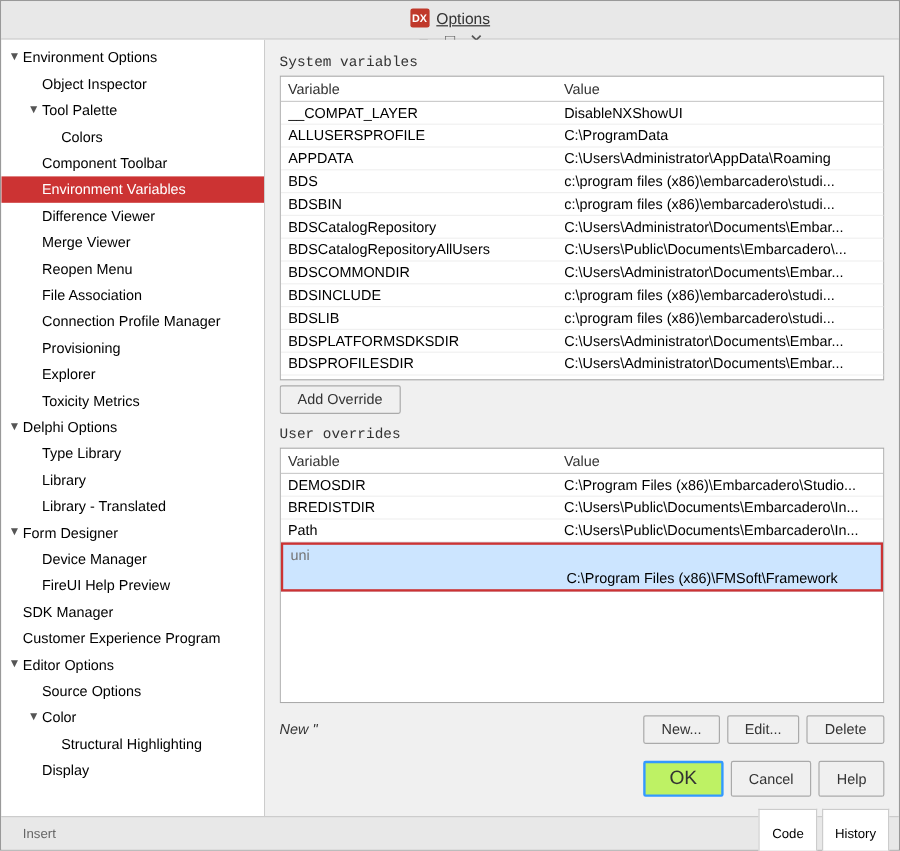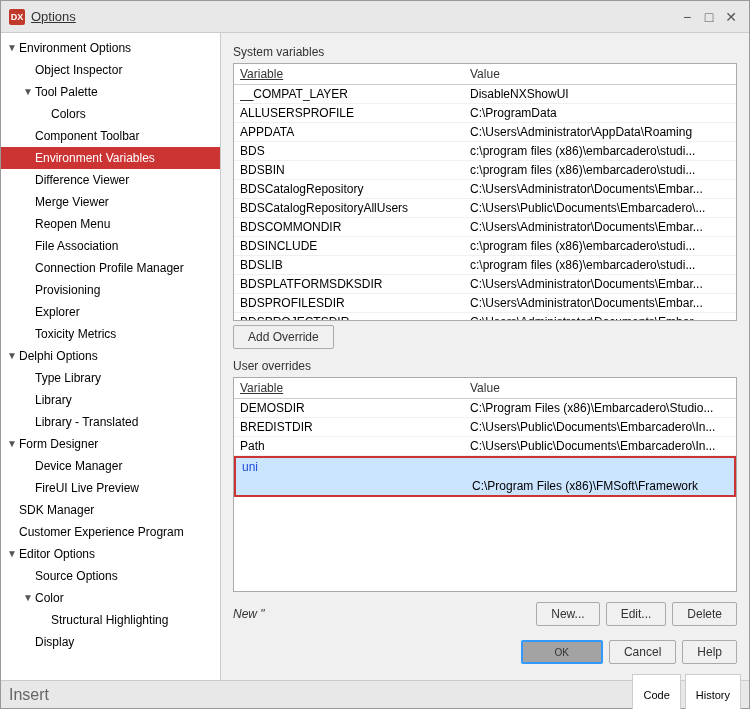--- a/index.html
+++ b/index.html
@@ -23,20 +23,21 @@
 
     .title-bar {
       background: #e8e8e8;
       border-bottom: 1px solid #ccc;
       display: flex;
       align-items: center;
       justify-content: space-between;
       padding: 6px 8px;
       height: 32px;
       flex-shrink: 0;
+      flex-direction: column;
     }
 
     .title-bar-left {
       display: flex;
       align-items: center;
       gap: 6px;
     }
 
     .title-bar-icon {
       width: 16px;
@@ -132,20 +133,21 @@
       flex-direction: column;
       padding: 12px;
       gap: 10px;
       overflow: hidden;
     }
 
     .section-label {
       font-size: 12px;
       color: #333;
       margin-bottom: 4px;
+      font-family: Liberation Mono, monospace;
     }
 
     .table-container {
       border: 1px solid #aaa;
       background: white;
       flex: 1;
       overflow: hidden;
       display: flex;
       flex-direction: column;
     }
@@ -162,21 +164,20 @@
       display: flex;
       background: white;
       border-bottom: 1px solid #ccc;
       padding: 3px 6px;
     }
 
     .table-header .col-var {
       width: 230px;
       font-weight: normal;
       color: #333;
-      text-decoration: underline;
     }
 
     .table-header .col-val {
       flex: 1;
       color: #333;
     }
 
     .table-scroll {
       flex: 1;
       overflow-y: auto;
@@ -272,31 +273,32 @@
     .footer-tab {
       padding: 14px 10px;
       font-size: 11px;
       background: white;
       border: 1px solid #ccc;
       border-bottom: none;
       cursor: pointer;
     }
 
     .footer-text {
-      font-size: 16px;
+      font-size: 11px;
       color: #666;
       margin-right: auto;
+      margin-left: 10px;
     }
 
     .ok-btn {
-      padding: 4px 32px;
-      background: #a3a3a3;
+      padding: 4px 20px;
+      background: #bef264;
       border: 2px solid #3399ff;
       cursor: pointer;
-      font-size: 10px;
+      font-size: 16px;
       border-radius: 2px;
       color: #333;
     }
 
     
     .table-scroll::-webkit-scrollbar {
       width: 14px;
     }
     .table-scroll::-webkit-scrollbar-track {
       background: #f0f0f0;
@@ -454,21 +456,21 @@
           <span class="item-label">Form Designer</span>
         </div>
         <div class="tree-item">
           <span class="indent" style="width: 16px;"></span>
           <span class="expand-icon"></span>
           <span class="item-label">Device Manager</span>
         </div>
         <div class="tree-item">
           <span class="indent" style="width: 16px;"></span>
           <span class="expand-icon"></span>
-          <span class="item-label">FireUI Live Preview</span>
+          <span class="item-label">FireUI Help Preview</span>
         </div>
         <div class="tree-item">
           <span class="indent" style="width: 0px;"></span>
           <span class="expand-icon"></span>
           <span class="item-label">SDK Manager</span>
         </div>
         <div class="tree-item">
           <span class="indent" style="width: 0px;"></span>
           <span class="expand-icon"></span>
           <span class="item-label">Customer Experience Program</span>
@@ -585,21 +587,21 @@
               </div>
               <div class="table-row">
                 <span class="col-var">BREDISTDIR</span>
                 <span class="col-val">C:\Users\Public\Documents\Embarcadero\In...</span>
               </div>
               <div class="table-row">
                 <span class="col-var">Path</span>
                 <span class="col-val">C:\Users\Public\Documents\Embarcadero\In...</span>
               </div>
               <div class="table-row selected" style="border: 2px solid rgb(204, 51, 51); background: rgb(204, 229, 255); color: rgb(0, 0, 0);">
-                <span class="col-var" style="color: #1d4ed8;">uni</span>
+                <span class="col-var" style="color: #737373;">uni</span>
                 <span class="col-val" style="color: rgb(0, 0, 0);">C:\Program Files (x86)\FMSoft\Framework</span>
               </div>
             </div>
         </div>
       </div>
 
       <div class="bottom-action-row">
         <span class="new-label">New "</span>
         <div class="bottom-btn-group">
           <button class="btn">New...</button>

